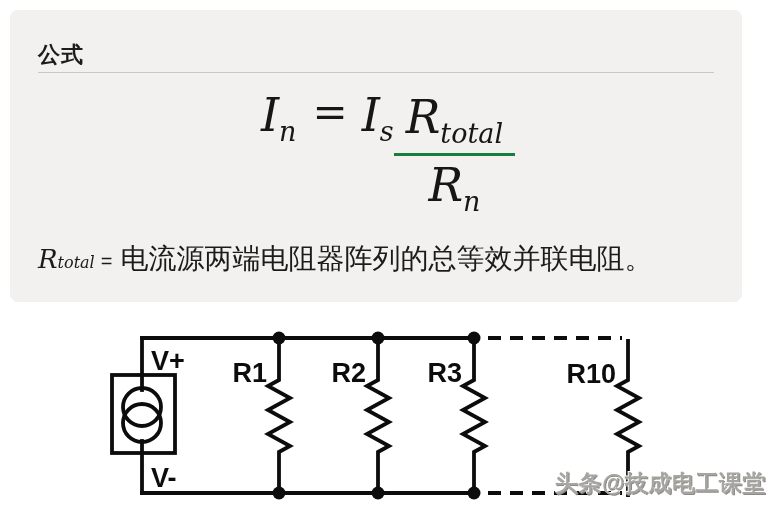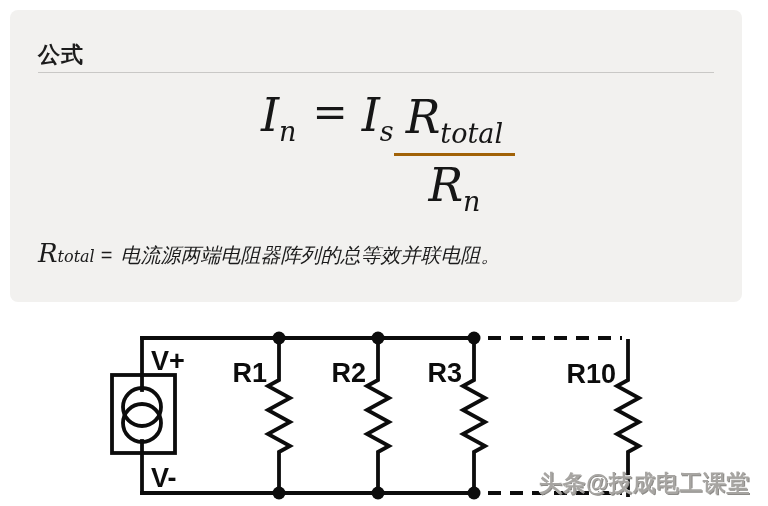--- a/index.html
+++ b/index.html
@@ -52,21 +52,21 @@
   .f-eq {
     font-style: normal;
     font-size: 42px;
     margin: 0 14px 0 16px;
     line-height: 1;
   }
   .f-coeff { }
   .frac { display: inline-flex; flex-direction: column; align-items: center; }
   .frac .num {
     padding: 2px 12px 6px;
-    border-bottom: 3px solid #a16207;
+    border-bottom: 3px solid #15803d;
   }
   .frac .den { padding-top: 6px; }
 
   .note {
     position: absolute;
     left: 28px; top: 230px;
     display: flex;
     align-items: baseline;
     white-space: nowrap;
     color: #1b1b1b;
@@ -76,21 +76,21 @@
     font-style: italic;
     font-size: 26px;
     line-height: 1;
   }
   .note-sub {
     font-family: "DejaVu Serif", "Liberation Serif", serif;
     font-style: italic;
     font-size: 16px;
   }
   .note-eq { font-size: 20px; margin: 0 8px 0 6px; }
-  .note-text { font-size: 20px; font-style: italic; }
+  .note-text { font-size: 28px; }
 
   
   .circuit-svg {
     position: absolute;
     left: 0; top: 306px;
     width: 768px; height: 200px;
   }
   .wire { stroke: #0c0c0c; stroke-width: 3.8; fill: none; stroke-linecap: square; }
   .wire-dashed { stroke: #0c0c0c; stroke-width: 4.2; fill: none; stroke-dasharray: 13 9; }
   .dot { fill: #0c0c0c; stroke: none; }
@@ -99,21 +99,21 @@
     font-size: 27px; font-weight: 600; fill: #0c0c0c;
   }
   .lbl-r {
     font-family: "Liberation Sans", sans-serif;
     font-size: 27px; font-weight: 700; fill: #0c0c0c;
   }
 
   
   .watermark {
     position: absolute;
-    top: 468px; right: 18px;
+    top: 468px; right: 2px;
     font-size: 23px;
     font-weight: 700;
     letter-spacing: 0.5px;
     color: #a7a5a2;
     text-shadow: -1px -1px 0 #ffffff, 1px 1px 0 #8d8b88;
     white-space: nowrap;
   }
 </style>
 </head>
 <body>

